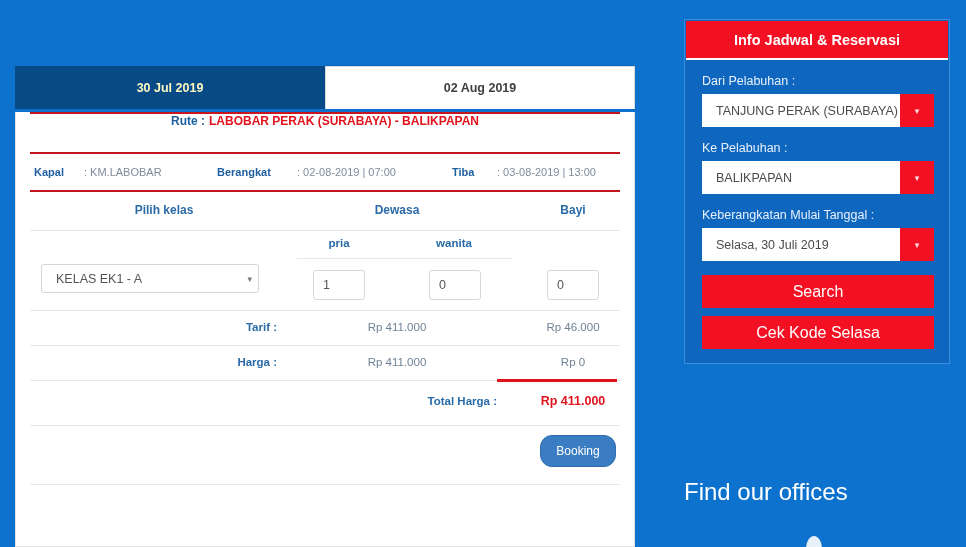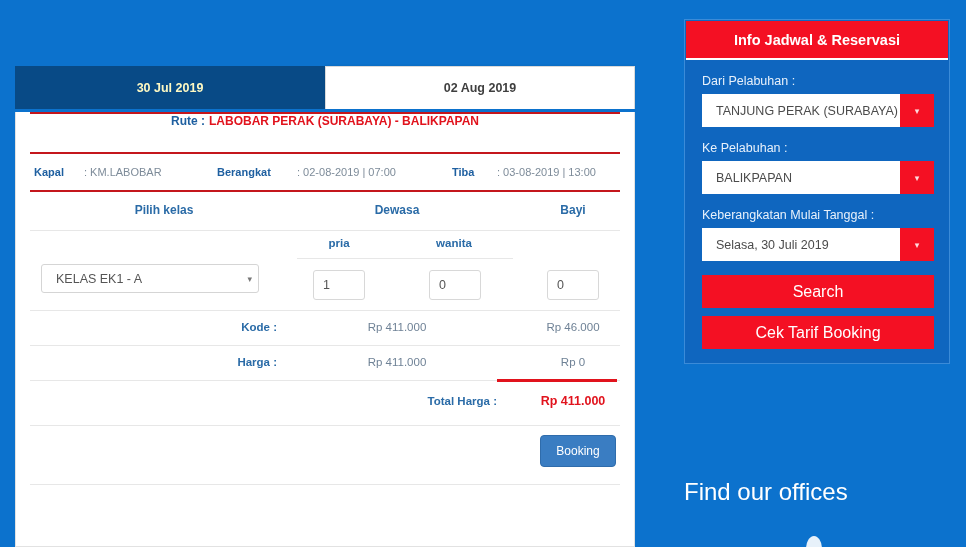--- a/index.html
+++ b/index.html
@@ -281,21 +281,21 @@
     height: 58px;
   }
   #booking-button {
     position: absolute;
     right: 18px;
     top: 9px;
     width: 76px;
     height: 32px;
     background: #3a7dc2;
     border: 1px solid #2f6cab;
-    border-radius: 4px;
+    border-radius: 12px;
     color: #ffffff;
     font-size: 12px;
     display: flex;
     align-items: center;
     justify-content: center;
     cursor: pointer;
   }
 
   
   #sidebar {
@@ -449,21 +449,21 @@
         <span id="class-select-caret">▾</span>
       </div>
       <div id="qty-pria" class="qty-box">1</div>
       <div id="qty-wanita" class="qty-box">0</div>
       <div id="qty-bayi" class="qty-box">0</div>
     </div>
 
     <div class="hr-grey"></div>
 
     <div class="price-row">
-      <div class="price-label">Kode :</div>
+      <div class="price-label">Tarif :</div>
       <div class="price-adult">Rp 411.000</div>
       <div class="price-baby">Rp 46.000</div>
     </div>
 
     <div class="hr-grey"></div>
 
     <div class="price-row">
       <div class="price-label">Harga :</div>
       <div class="price-adult">Rp 411.000</div>
       <div class="price-baby">Rp 0</div>
@@ -511,18 +511,18 @@
 
   <div class="side-label">Keberangkatan Mulai Tanggal :</div>
   <div class="side-select">
     <div class="side-select-value">Selasa, 30 Juli 2019</div>
     <div class="side-select-arrow">
       <span>▾</span>
     </div>
   </div>
 
   <div class="side-button" id="search-button">Search</div>
-  <div class="side-button" id="cek-kode-button">Cek Tarif Booking</div>
+  <div class="side-button" id="cek-kode-button">Cek Kode Selasa</div>
 
 </div>
 
 <div id="find-offices-title">Find our offices</div>
 <div id="map-marker"></div>
 
 </body></html>

